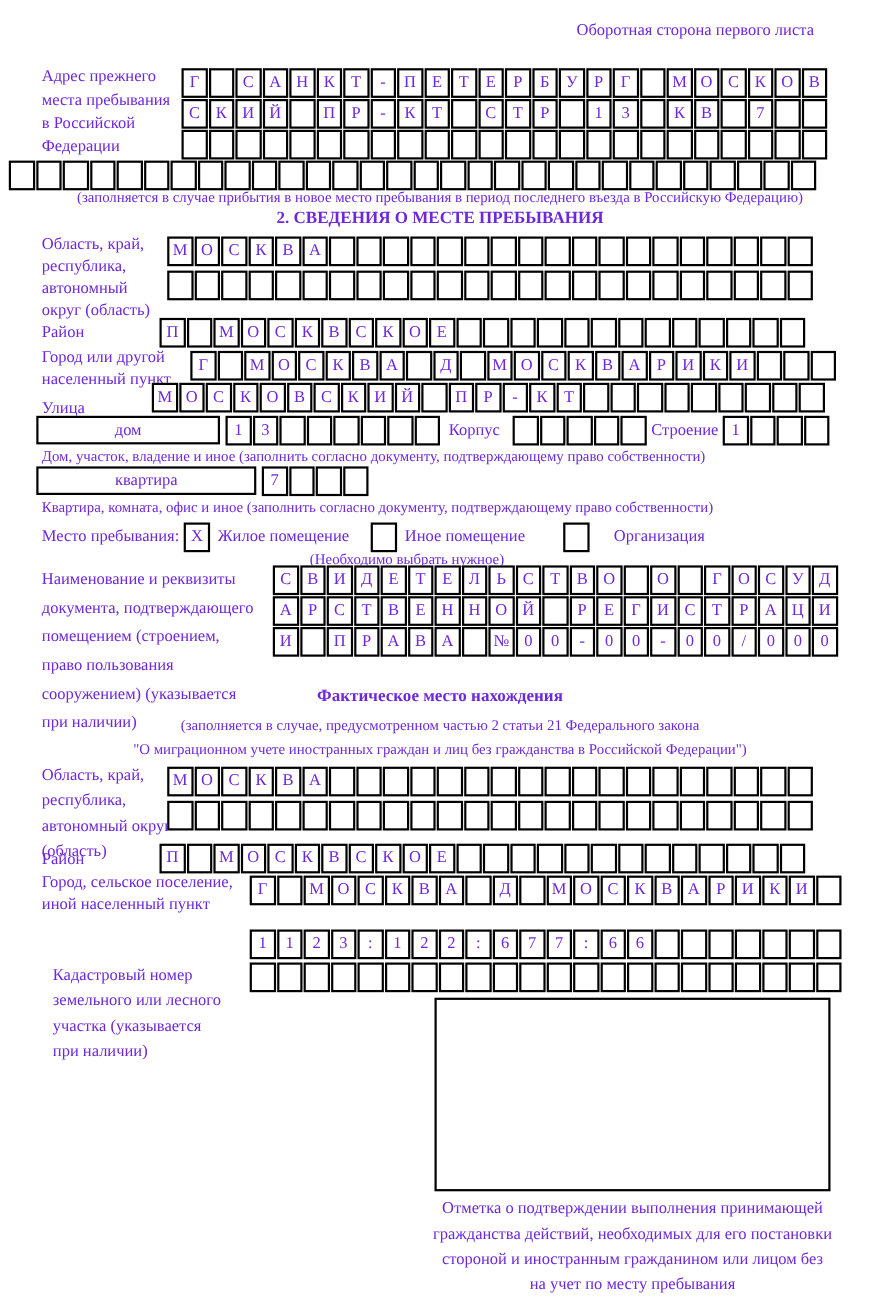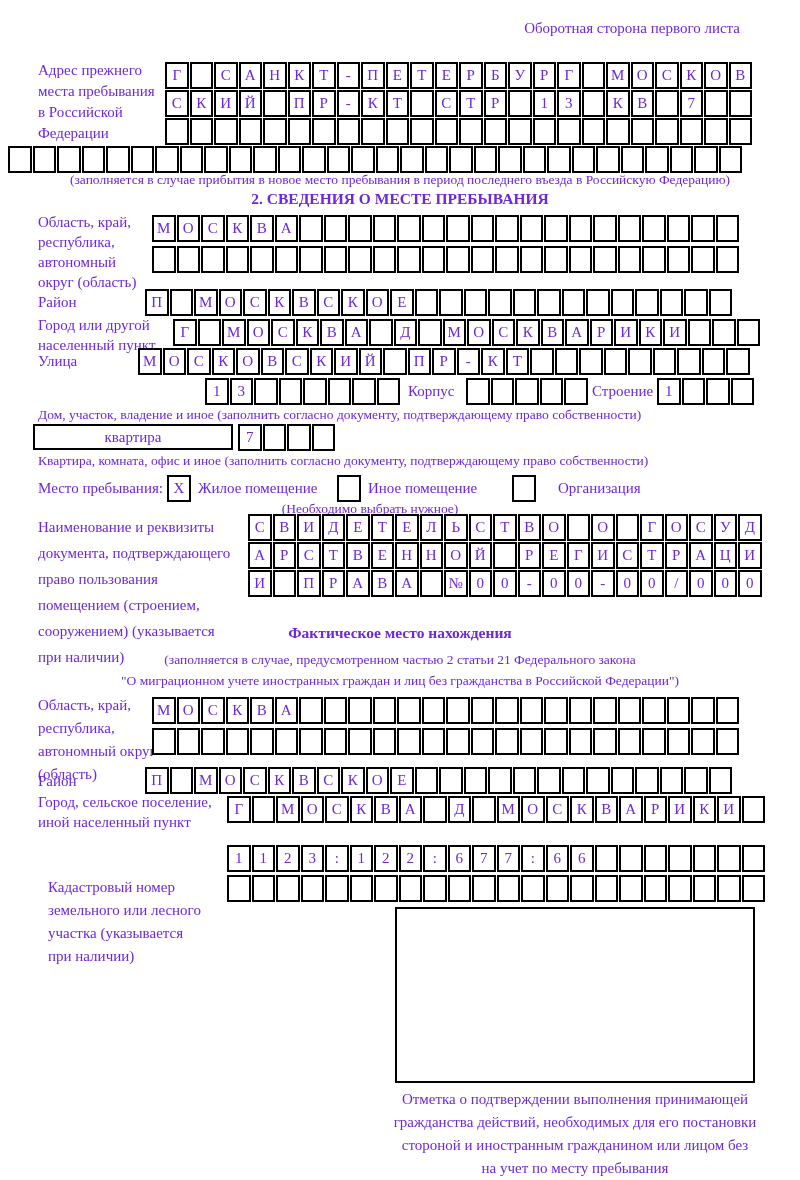--- a/index.html
+++ b/index.html
@@ -267,21 +267,21 @@
       <span class="cell">А</span>
       <span class="cell">Р</span>
       <span class="cell">И</span>
       <span class="cell">К</span>
       <span class="cell">И</span>
       <span class="cell"></span>
       <span class="cell"></span>
       <span class="cell"></span>
     </div>
 
-  <div class="abs lbl" style="left:38px; top:351px;">Улица</div>
+  <div class="abs lbl" style="left:38px; top:361px;">Улица</div>
   <div class="cellrow" style="left:138px; top:348px;">
       <span class="cell">М</span>
       <span class="cell">О</span>
       <span class="cell">С</span>
       <span class="cell">К</span>
       <span class="cell">О</span>
       <span class="cell">В</span>
       <span class="cell">С</span>
       <span class="cell">К</span>
       <span class="cell">И</span>
@@ -296,20 +296,21 @@
       <span class="cell"></span>
       <span class="cell"></span>
       <span class="cell"></span>
       <span class="cell"></span>
       <span class="cell"></span>
       <span class="cell"></span>
       <span class="cell"></span>
       <span class="cell"></span>
     </div>
 
+  <div class="widebox" style="left:33px; top:378px; width:167px;">дом</div>
   <div class="cellrow" style="left:205px; top:378px;">
       <span class="cell">1</span>
       <span class="cell">3</span>
       <span class="cell"></span>
       <span class="cell"></span>
       <span class="cell"></span>
       <span class="cell"></span>
       <span class="cell"></span>
       <span class="cell"></span>
     </div>
@@ -344,22 +345,22 @@
   <div class="abs lbl" style="left:198px; top:478px;">Жилое помещение</div>
   <div class="chk" style="left:337px; top:475px;"></div>
   <div class="abs lbl" style="left:368px; top:478px;">Иное помещение</div>
   <div class="chk" style="left:512px; top:475px;"></div>
   <div class="abs lbl" style="left:558px; top:478px;">Организация</div>
   <div class="abs note" style="left:170px; top:501px; width:400px; text-align:center;">(Необходимо выбрать нужное)</div>
 
   <div class="abs lbl lines" style="left:38px; top:514px; line-height:26px;">
       <div>Наименование и реквизиты</div>
       <div>документа, подтверждающего</div>
+      <div>помещением (строением,</div>
       <div>право пользования</div>
-      <div>помещением (строением,</div>
       <div>сооружением) (указывается</div>
       <div>при наличии)</div>
     </div>
   <div class="cellrow" style="left:248px; top:514px;">
       <span class="cell">С</span>
       <span class="cell">В</span>
       <span class="cell">И</span>
       <span class="cell">Д</span>
       <span class="cell">Е</span>
       <span class="cell">Т</span>

